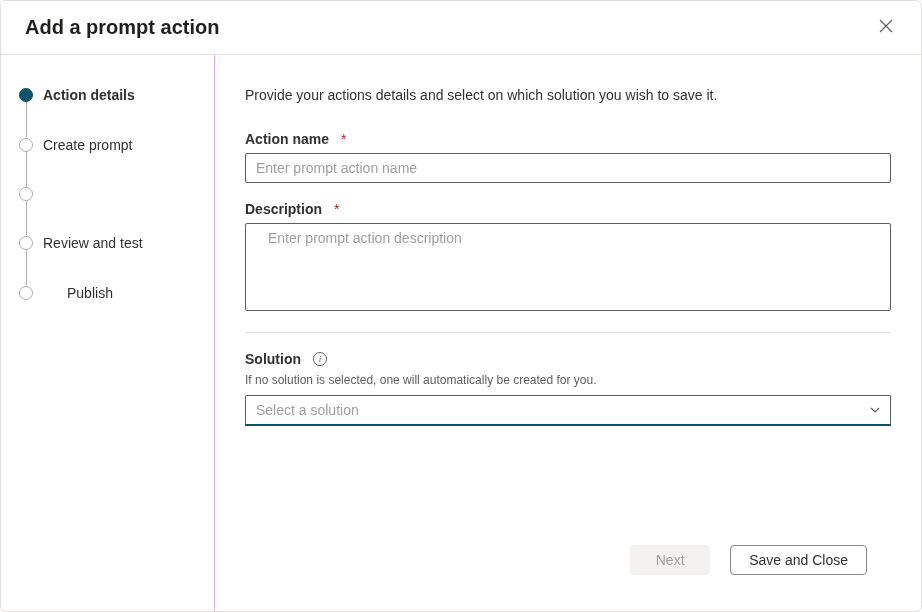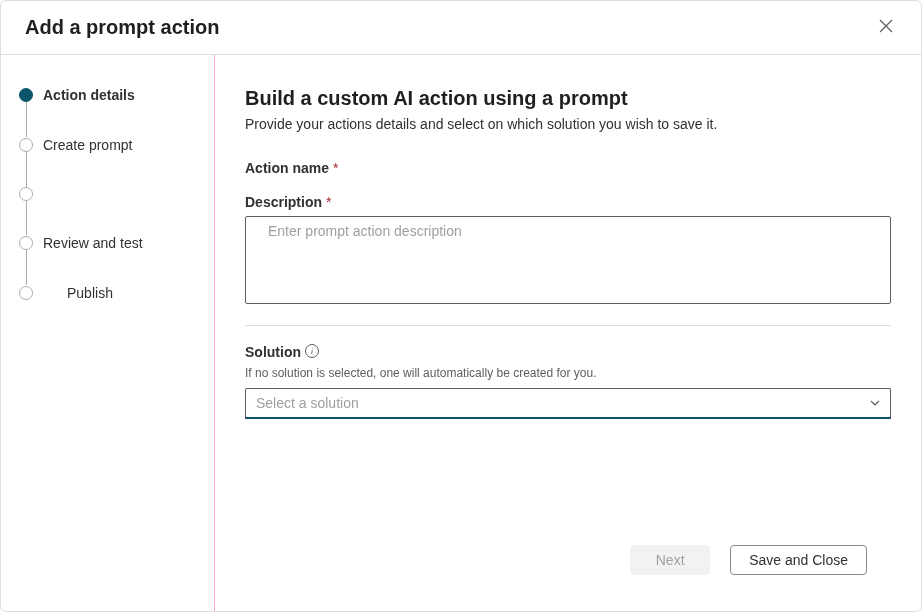--- a/index.html
+++ b/index.html
@@ -123,21 +123,22 @@
     }
     .field {
       margin-bottom: 18px;
     }
     .field-label {
       font-size: 14px;
       font-weight: 600;
       color: #323130;
       margin-bottom: 6px;
       display: flex;
-      gap: 4px;
+      align-items: center;
+      gap: 12px;
     }
     .required {
       color: #a4262c;
       font-weight: 400;
     }
     .text-input {
       width: 100%;
       padding: 6px 10px;
       font-size: 14px;
       font-family: inherit;
@@ -278,28 +279,28 @@
         <li class="step-item">
           <span class="step-circle"></span>
 
           <span class="step-label">Publish</span>
         </li>
       </ul>
     </nav>
 
     <div class="main">
       <div>
-        <h2 class="main-heading">Build a custom AI action using a prompt</h2>
         <p class="main-sub">Provide your actions details and select on which solution you wish to save it.</p>
 
         <div class="field">
           <div class="field-label">
             <span>Action name</span>
             <span class="required">*</span>
           </div>
+          <input type="text" class="text-input" placeholder="Enter prompt action name" style="">
         </div>
 
         <div class="field">
           <div class="field-label">
             <span>Description</span>
             <span class="required">*</span>
           </div>
           <textarea class="textarea-input" placeholder="Enter prompt action description" style=""></textarea>
         </div>
 

